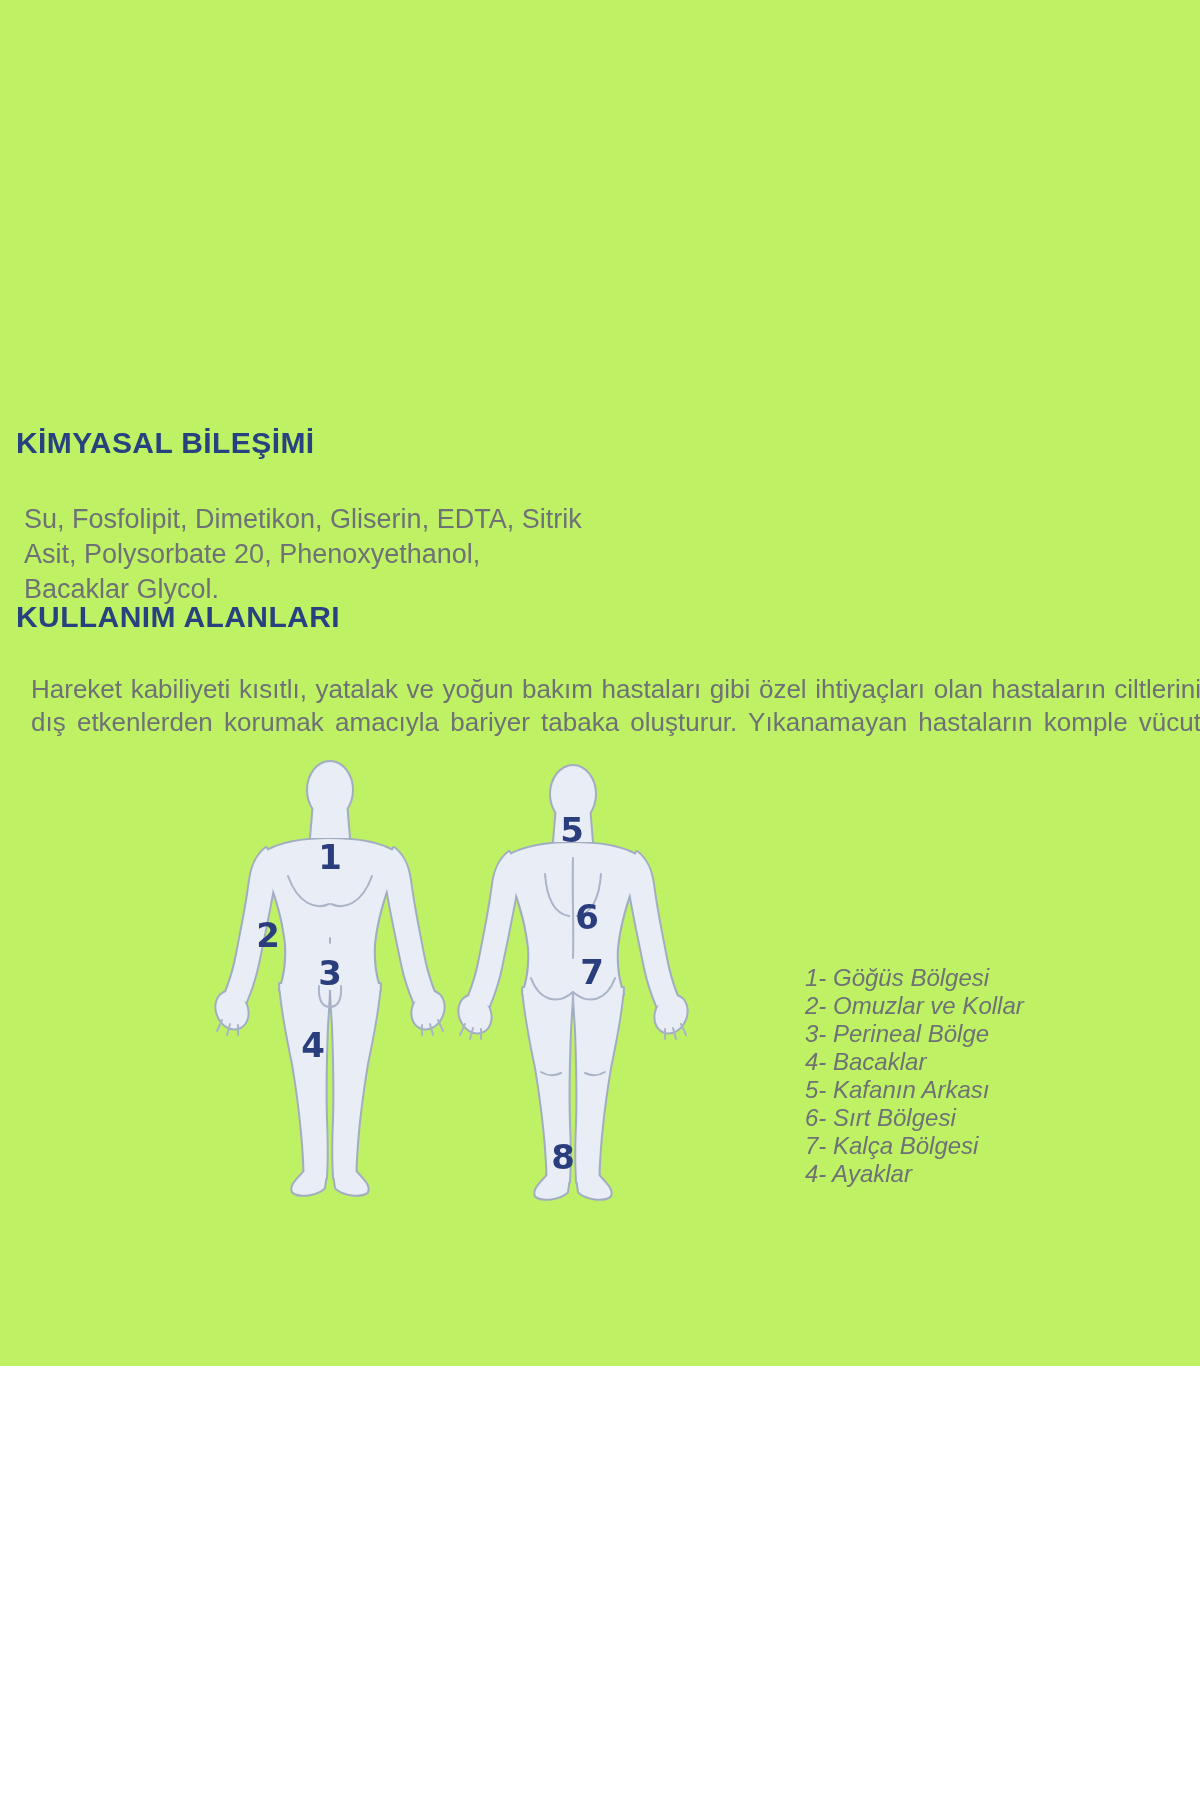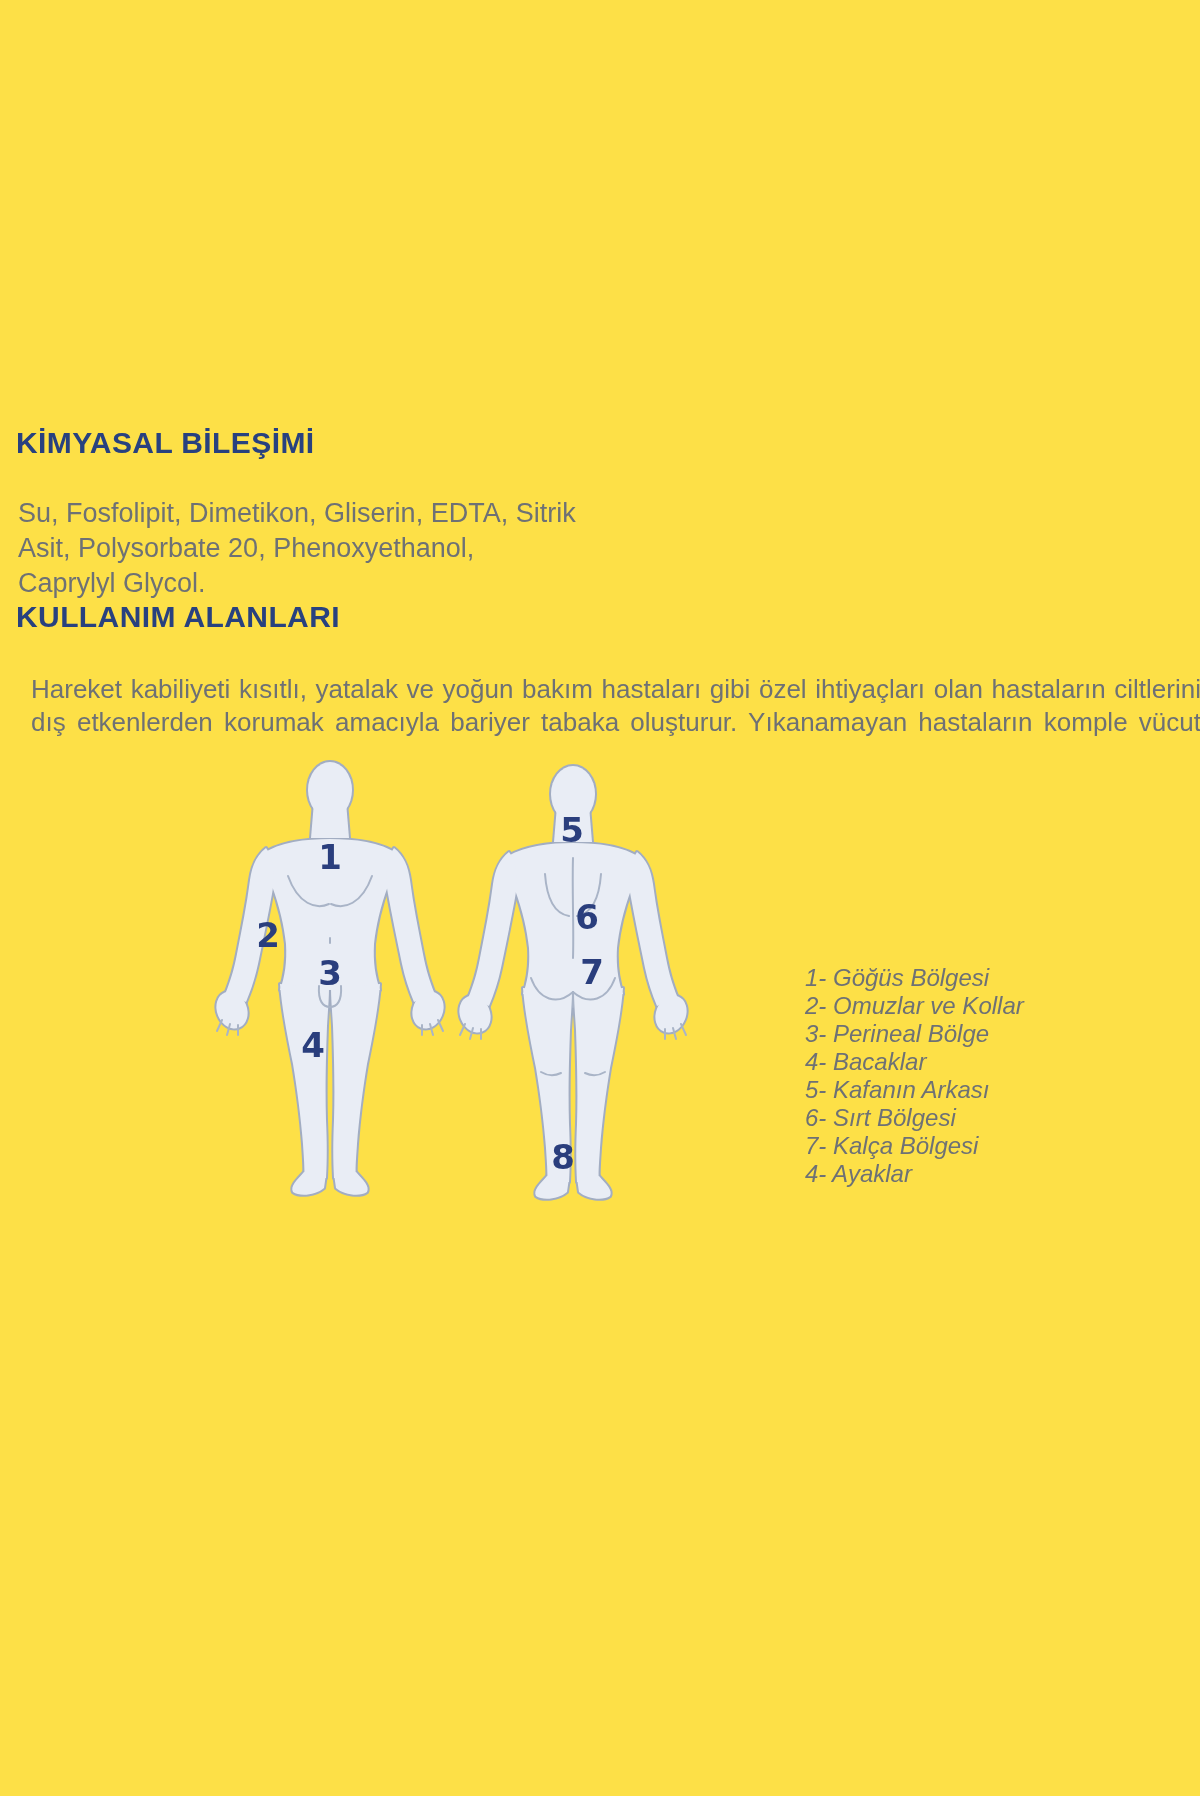--- a/index.html
+++ b/index.html
@@ -1,28 +1,28 @@
 <!DOCTYPE html>
 <html><head>
 <meta charset="utf-8">
 <title>Product Info</title>
 <style>
   html,body{margin:0;padding:0;background:#ffffff;}
   .page{
-    position:relative;width:1200px;height:1796px;background:#fde047;
+    position:relative;width:1200px;height:1366px;background:#bef264;
     font-family:"Liberation Sans","DejaVu Sans",sans-serif;overflow:hidden;
   }
   .sec-title{
     position:absolute;left:16px;margin:0;
     color:#28417F;font-weight:800;font-size:30px;letter-spacing:.4px;
   }
   #title-chemical{top:426px;}
   #title-usage{top:600px;}
   .ingredients{
-    position:absolute;left:16px;top:494px;margin:2px;
+    position:absolute;left:16px;top:494px;margin:8px;
     color:#6E7175;font-size:27px;line-height:35px;font-weight:400;
   }
   .usage{
     position:absolute;left:16px;top:658px;width:1170px;margin:15px;
     color:#6E7175;font-size:26px;line-height:33px;
   }
   .usage .just{text-align:justify;text-align-last:justify;}
   .diagram{position:absolute;left:0;top:740px;width:1200px;height:480px;}
   .figure{position:absolute;width:240px;height:440px;}
   .fig-front{left:210px;top:18px;}
@@ -48,21 +48,21 @@
 </head>
 <body>
 
 <div class="page">
 
   <h2 class="sec-title" id="title-chemical">KİMYASAL BİLEŞİMİ</h2>
 
   <div class="ingredients">
     <div>Su, Fosfolipit, Dimetikon, Gliserin, EDTA, Sitrik</div>
     <div>Asit, Polysorbate 20, Phenoxyethanol,</div>
-    <div>Caprylyl Glycol.</div>
+    <div>Bacaklar Glycol.</div>
   </div>
 
   <h2 class="sec-title" id="title-usage">KULLANIM ALANLARI</h2>
 
   <div class="usage">
     <div class="just">Hareket kabiliyeti kısıtlı, yatalak ve yoğun bakım hastaları gibi özel ihtiyaçları olan hastaların ciltlerini</div>
     <div class="just">dış etkenlerden korumak amacıyla bariyer tabaka oluşturur. Yıkanamayan hastaların komple vücut</div>
   </div>
 
   <div class="diagram">

